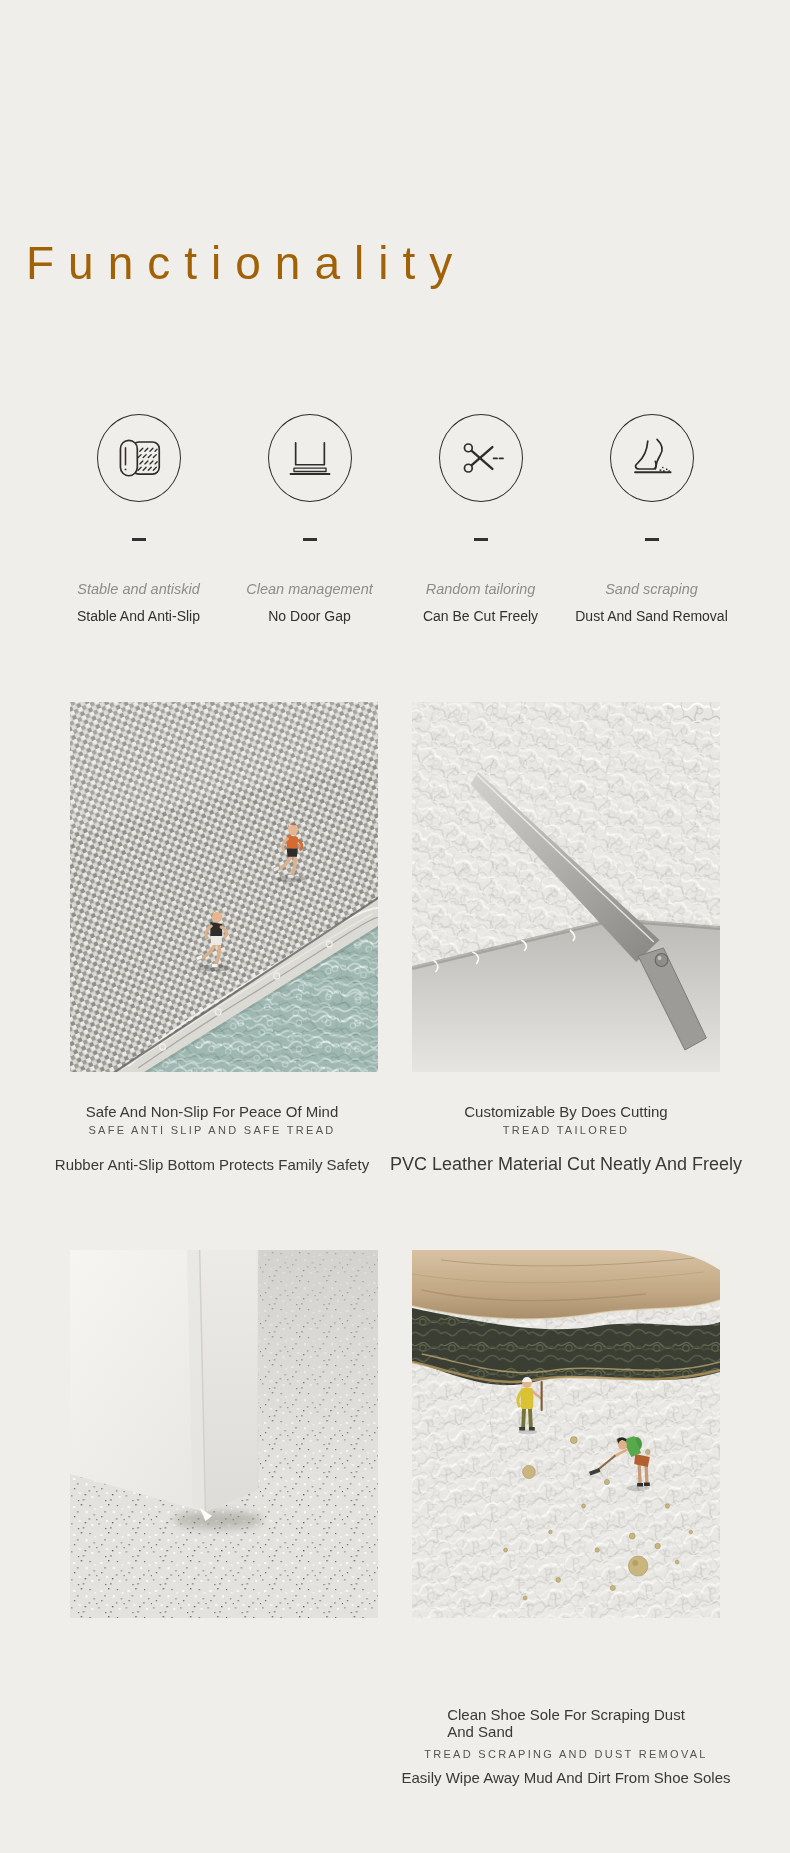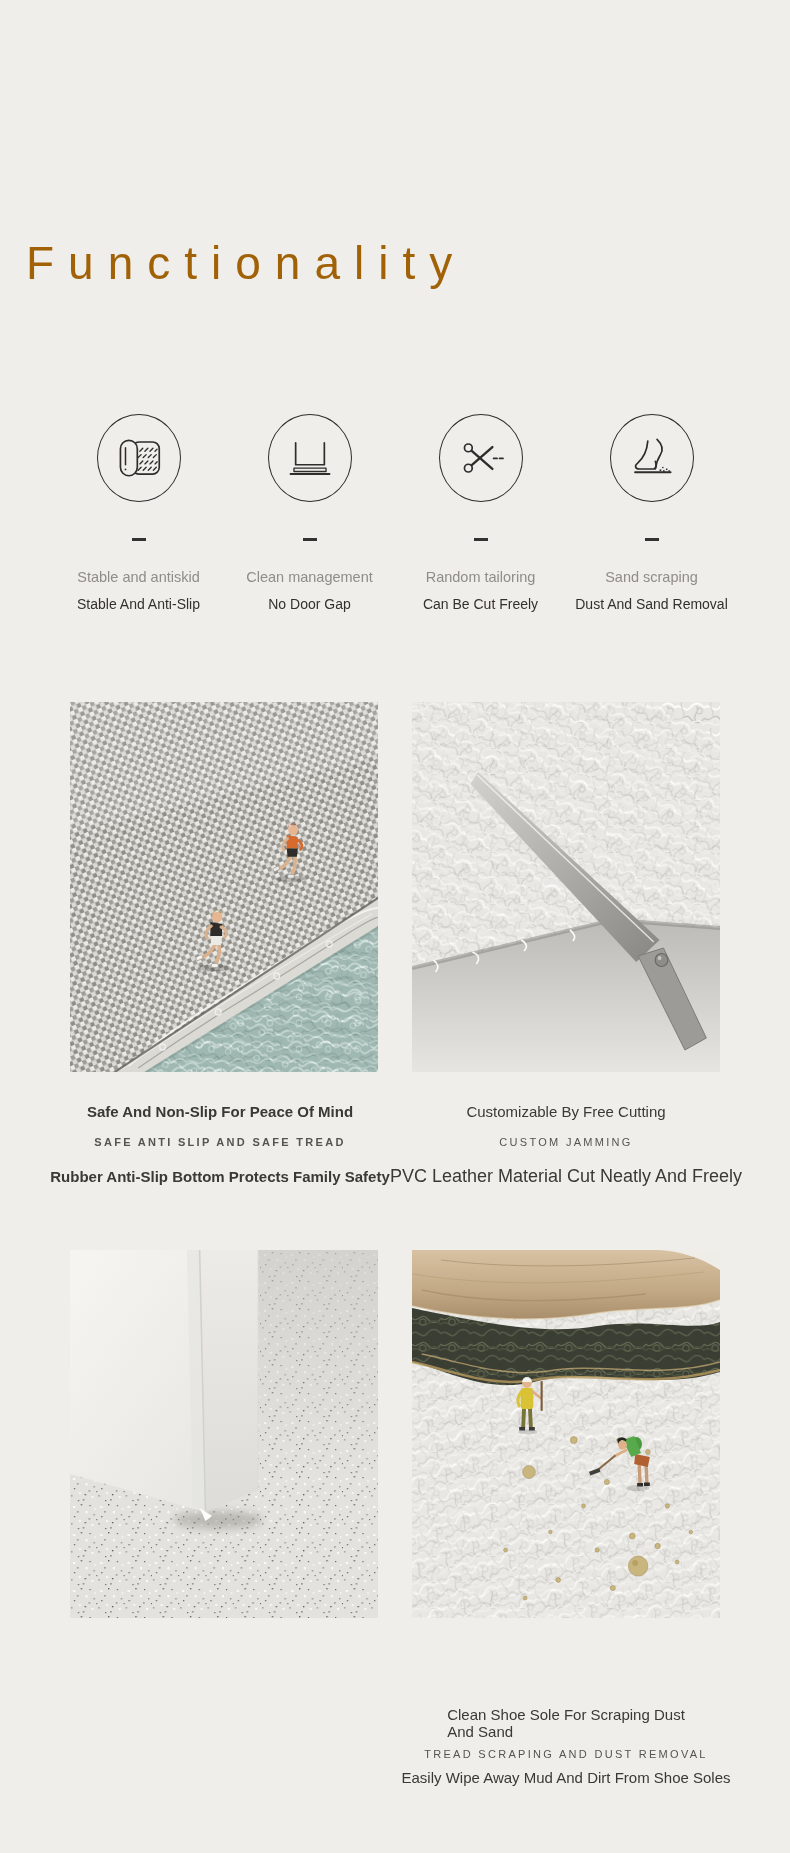--- a/index.html
+++ b/index.html
@@ -15,35 +15,35 @@
   }
   .features{position:absolute;top:414px;left:53px;width:684px;display:flex;}
   .feature{width:171px;display:flex;flex-direction:column;align-items:center;}
   .circle{
     width:84px;height:88px;border:1.6px solid #2e2d2b;border-radius:50%;
     display:flex;align-items:center;justify-content:center;box-sizing:border-box;
   }
   .circle svg{width:54px;height:54px;}
   .ico{stroke:#2e2d2b;fill:none;stroke-width:2;stroke-linecap:round;stroke-linejoin:round;}
   .dash{width:14px;height:3px;background:#333230;margin-top:36px;}
-  .sub{margin-top:28px;font-size:14.5px;color:#8f8d88;white-space:nowrap;}
+  .sub{margin-top:40px;font-size:14.5px;color:#8f8d88;white-space:nowrap;font-style:italic;}
   .ttl{margin-top:11px;font-size:14px;color:#32312d;white-space:nowrap;}
   .photo{position:absolute;width:308px;overflow:hidden;background:#e8e7e3;}
   .photo svg{display:block;}
   #photo1{left:70px;top:702px;height:370px;}
   #photo2{left:412px;top:702px;height:370px;}
   #photo3{left:70px;top:1250px;height:368px;}
   #photo4{left:412px;top:1250px;height:368px;}
   .cap{position:absolute;width:360px;text-align:center;color:#3a3936;}
-  #cap1{left:40px;top:1103px;font-weight:bold;}
+  #cap1{left:32px;top:1103px;}
   #cap2{left:386px;top:1103px;}
   #cap3{left:44px;top:1647px;}
   #cap4{left:386px;top:1706px;}
   .c1{font-size:15px;line-height:17px;white-space:nowrap;}
-  .c2{font-size:11px;letter-spacing:2.3px;color:#555450;margin-top:16px;white-space:nowrap;}
+  .c2{font-size:11px;letter-spacing:2.3px;color:#555450;margin-top:4px;white-space:nowrap;}
   .c3{font-size:15px;line-height:17px;margin-top:20px;white-space:nowrap;}
   #cap2 .c3{font-size:18px;}
   .pre{white-space:pre-line;display:inline-block;text-align:left;}
   #cap3 .c2,#cap4 .c2{margin-top:8px;}
   #cap3 .c3,#cap4 .c3{margin-top:9px;}
 </style>
 </head>
 <body>
 
 <svg width="0" height="0" style="position:absolute" aria-hidden="true">
@@ -288,22 +288,22 @@
       <circle cx="254" cy="256" r="2" fill="#c6c5c2"></circle>
     </svg>
   </figure>
 
   <div class="cap" id="cap1">
     <div class="c1">Safe And Non-Slip For Peace Of Mind</div>
     <div class="c2">SAFE ANTI SLIP AND SAFE TREAD</div>
     <div class="c3">Rubber Anti-Slip Bottom Protects Family Safety</div>
   </div>
   <div class="cap" id="cap2">
-    <div class="c1">Customizable By Free Cutting</div>
-    <div class="c2">CUSTOM JAMMING</div>
+    <div class="c1">Customizable By Does Cutting</div>
+    <div class="c2">TREAD TAILORED</div>
     <div class="c3">PVC Leather Material Cut Neatly And Freely</div>
   </div>
 
   <figure class="photo" id="photo3" style="margin:0">
     <svg width="308" height="368" viewBox="0 0 316 368" preserveAspectRatio="none">
       <rect width="316" height="368" fill="url(#speck)"></rect>
       <rect x="186" y="0" width="130" height="230" fill="url(#fadeGray)"></rect>
       <ellipse cx="152" cy="270" rx="46" ry="9" fill="#8a8880" opacity=".45" filter="url(#soft)"></ellipse>
       <polygon points="0,0 133,0 139,262 0,224" fill="url(#doorL)"></polygon>
       <polygon points="133,0 193,0 193,240 139,262" fill="url(#doorR)"></polygon>

